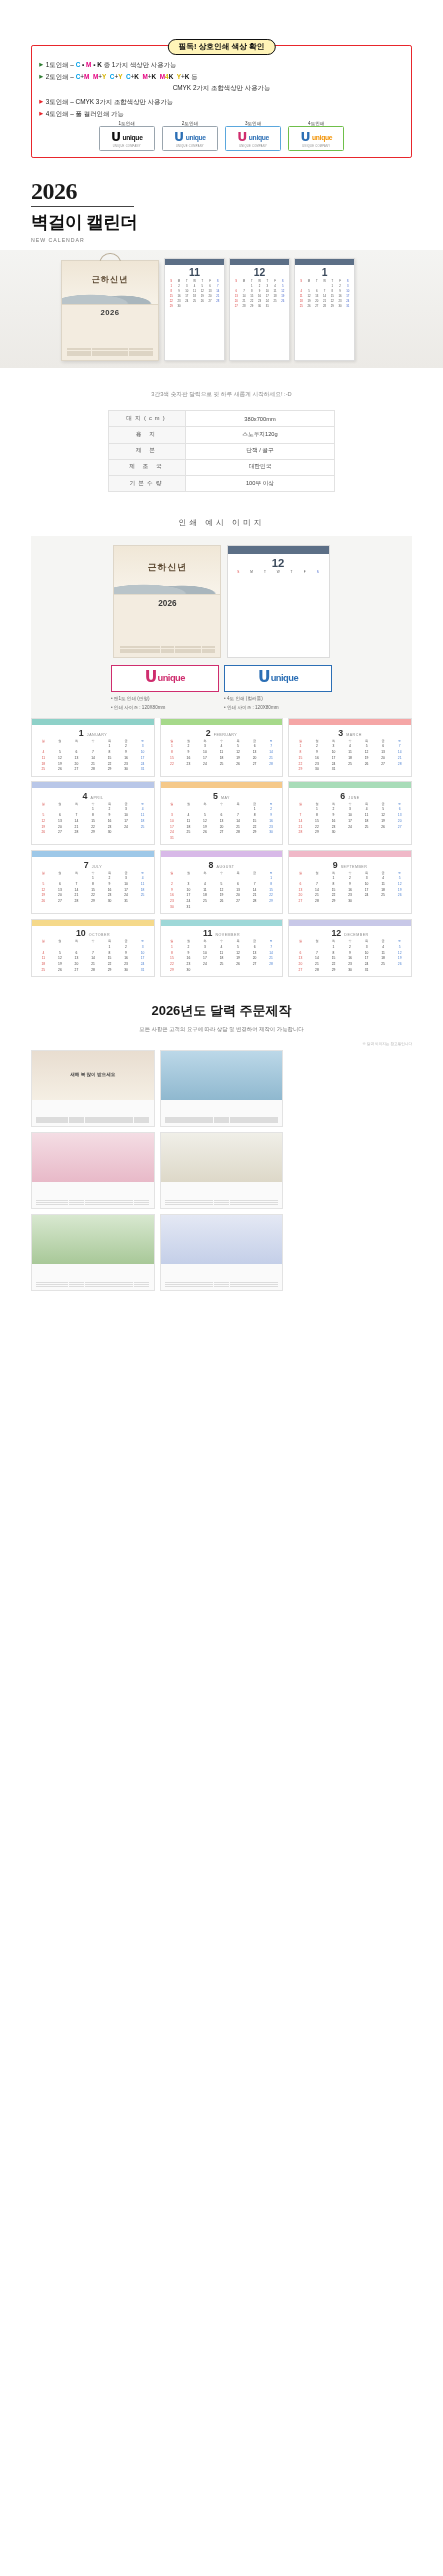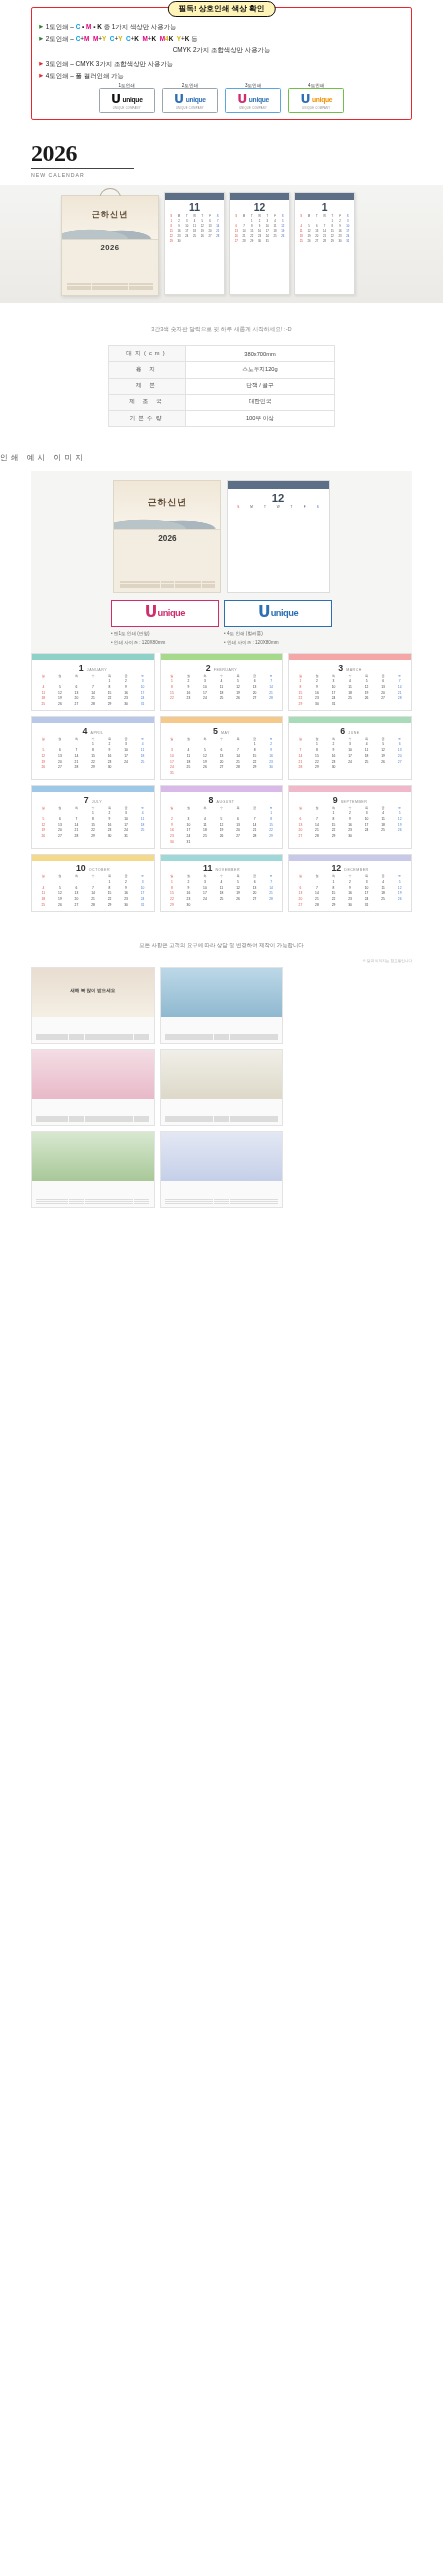--- a/index.html
+++ b/index.html
@@ -12,20 +12,21 @@
   .page { width: 443px; position: relative; overflow: hidden; }
 
   
   .notice-wrap { padding: 7.2px 31px 4.1px 31px; }
   .notice-box {
     border: 1.5px solid #e8262c;
     border-radius: 2.1px;
     padding: 5.2px 7.2px 6.2px 7.2px;
     position: relative;
     background: #fff;
+    margin-top: 38px;
   }
   .notice-title {
     position: absolute;
     top: -7.2px; left: 50%;
     transform: translateX(-50%);
     background: #fff4b8;
     border: 1px solid #111;
     border-radius: 8.2px;
     padding: 2.1px 10.3px;
     font-size: 7.7px;
@@ -242,20 +243,21 @@
     color: #444;
   }
   .spec-table td.k {
     width: 77px; background: #f7f7f7; text-align: center; color: #555;
     letter-spacing: 3.1px;
   }
   .spec-table td.v { text-align: center; }
 
   
   .sec-head {
+    text-align: center;
     font-size: 7.7px;
     color: #555;
     letter-spacing: 3.1px;
     padding: 20.6px 0 8.2px;
   }
 
   
   .sample-wrap { padding: 0 31px; }
   .sample-box {
     background: #f5f5f3;
@@ -439,20 +441,21 @@
           </div>
           <div class="logo-sub">UNIQUE COMPANY</div>
         </div>
       </div>
     </div>
   </div>
 
   <div class="title-block">
     <div class="year-num">2026</div>
     <hr class="title-rule">
+    <div class="title-kr">벽걸이 캘린더</div>
     <div class="title-en">NEW CALENDAR</div>
   </div>
 
   <div class="hero">
     <div class="hero-cal">
       <div class="hanger"></div>
       <div class="topband">
         <div class="kanji">근하신년</div>
         <div class="mountain"></div>
       </div>
@@ -1374,20 +1377,21 @@
             <span>30</span>
             <span>31</span>
             <span></span>
             <span></span>
           </div>
         </div>
       </div>
     </div>
 
   <div class="order-sec">
+    <div class="order-title">2026년도 달력 주문제작</div>
     <div class="order-sub">모든 사항은 고객의 요구에 따라 상담 및 변경하여 제작이 가능합니다</div>
     <div class="order-mini">※ 달력 이미지는 참고용입니다</div>
     <div class="thumbs" id="thumb-grid">
         <div class="thumb">
           <div class="tart" style="background: linear-gradient(rgb(232, 221, 208), rgb(245, 239, 228));"></div>
           <div class="tlabel">새해 복 많이 받으세요</div>
           <div class="tcal">
             <i></i>
             <i></i>
             <i></i>

